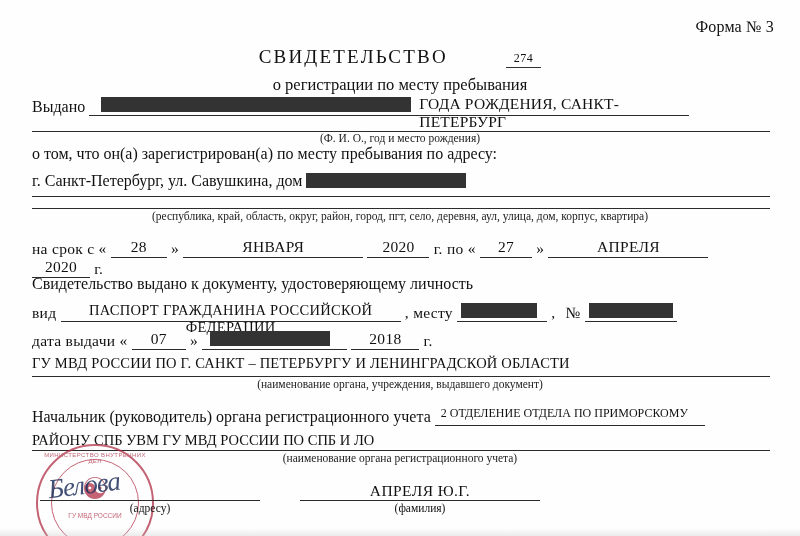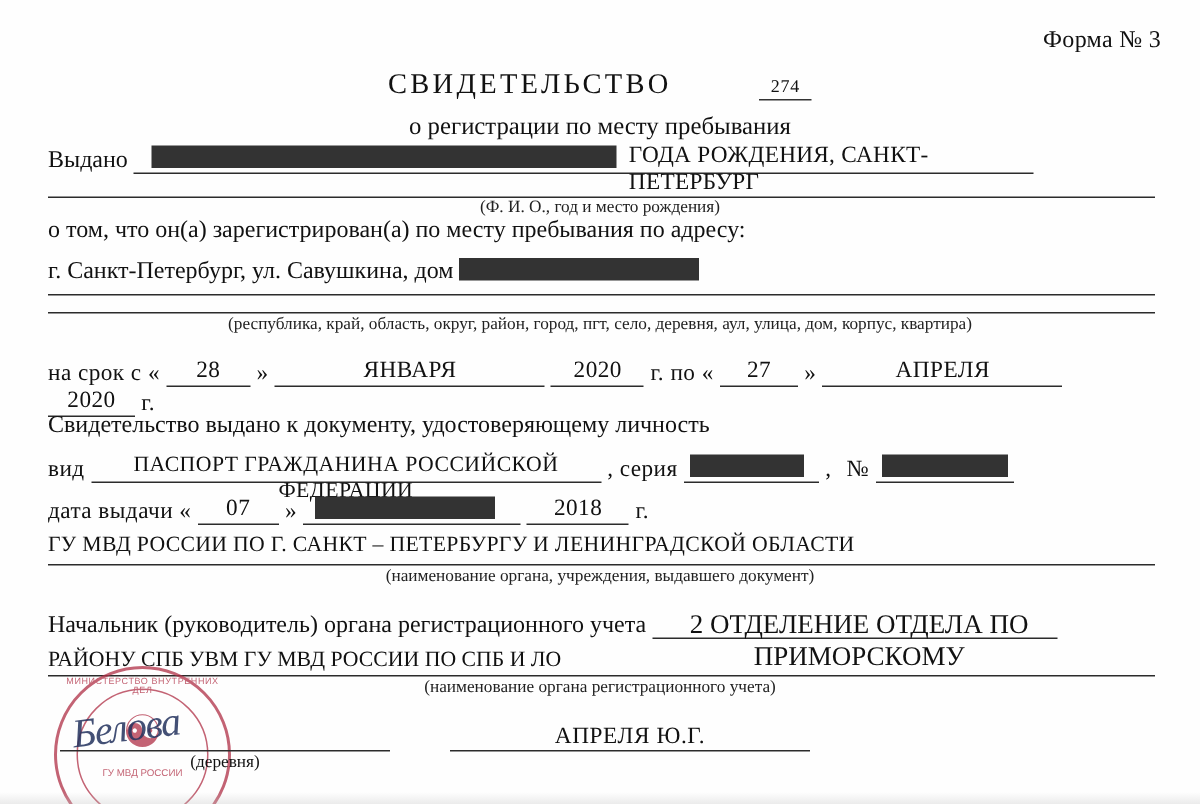--- a/index.html
+++ b/index.html
@@ -210,21 +210,21 @@
     <span class="fill-line val" style="width:160px;">АПРЕЛЯ</span>
     <span class="fill-line val" style="width:58px;">2020</span>
     <span>г.</span>
   </div>
 
   <div class="row" style="top:275px;">Свидетельство выдано к документу, удостоверяющему личность</div>
 
   <div class="row small-caps-row" style="top:302px;">
     <span class="lbl">вид</span>
     <span class="fill-line val" style="width:340px; font-size:14.5px;">ПАСПОРТ ГРАЖДАНИНА РОССИЙСКОЙ ФЕДЕРАЦИИ</span>
-    <span>, серия</span>
+    <span>, месту</span>
     <span class="fill-line" style="width:90px; position:relative;">
       <span class="redacted" style="width:76px; position:absolute; left:4px; top:1px;"></span>
     </span>
     <span style="display:inline-block; width:10px;">,</span>
     <span>№</span>
     <span class="fill-line" style="width:92px; position:relative;">
       <span class="redacted" style="width:84px; position:absolute; left:4px; top:1px;"></span>
     </span>
   </div>
 
@@ -239,34 +239,35 @@
     <span class="fill-line val" style="width:68px;">2018</span>
     <span>г.</span>
   </div>
 
   <div class="row small-caps-row" style="top:355px; font-size:14.5px; letter-spacing:0.2px;">ГУ  МВД  РОССИИ  ПО  Г. САНКТ – ПЕТЕРБУРГУ  И  ЛЕНИНГРАДСКОЙ ОБЛАСТИ</div>
   <div class="underline-full" style="left:32px; right:30px; top:376px;"></div>
   <div class="caption" style="top:378px;">(наименование органа, учреждения, выдавшего документ)</div>
 
   <div class="row" style="top:406px;">
     <span class="lbl">Начальник (руководитель) органа регистрационного учета</span>
-    <span class="fill-line" style="width:264px; font-size:18px; text-align:center; padding-left:6px;">2 ОТДЕЛЕНИЕ ОТДЕЛА  ПО ПРИМОРСКОМУ</span>
+    <span class="fill-line" style="width:264px; font-size:12px; text-align:left; padding-left:6px;">2 ОТДЕЛЕНИЕ ОТДЕЛА  ПО ПРИМОРСКОМУ</span>
   </div>
   <div class="row" style="top:432px; font-size:14.5px;">РАЙОНУ СПБ УВМ  ГУ  МВД  РОССИИ  ПО СПБ  И  ЛО</div>
   <div class="underline-full" style="left:32px; right:30px; top:450px;"></div>
   <div class="caption" style="top:452px;">(наименование органа регистрационного учета)</div>
 
   <div class="stamp">
     <div class="stamp-inner"></div>
     <div class="stamp-txt-top">МИНИСТЕРСТВО ВНУТРЕННИХ ДЕЛ</div>
     <div class="stamp-eagle">☯</div>
     <div class="stamp-mid">ГУ МВД РОССИИ</div>
 
   </div>
 
   <div class="signature">Белова</div>
   <div class="underline-full" style="left:40px; width:220px; top:500px;"></div>
-  <div style="position:absolute; left:40px; width:220px; top:502px; text-align:center; font-size:11.5px;">(деревня)</div>
+  <div style="position:absolute; left:40px; width:220px; top:502px; text-align:center; font-size:11.5px;">(адресу)</div>
 
   <div style="position:absolute; left:300px; width:240px; top:482px; text-align:center; font-size:15.5px; letter-spacing:0.4px;">АПРЕЛЯ Ю.Г.</div>
   <div class="underline-full" style="left:300px; width:240px; top:500px;"></div>
+  <div style="position:absolute; left:300px; width:240px; top:502px; text-align:center; font-size:11.5px;">(фамилия)</div>
 
 </div>
 
 </body></html>

